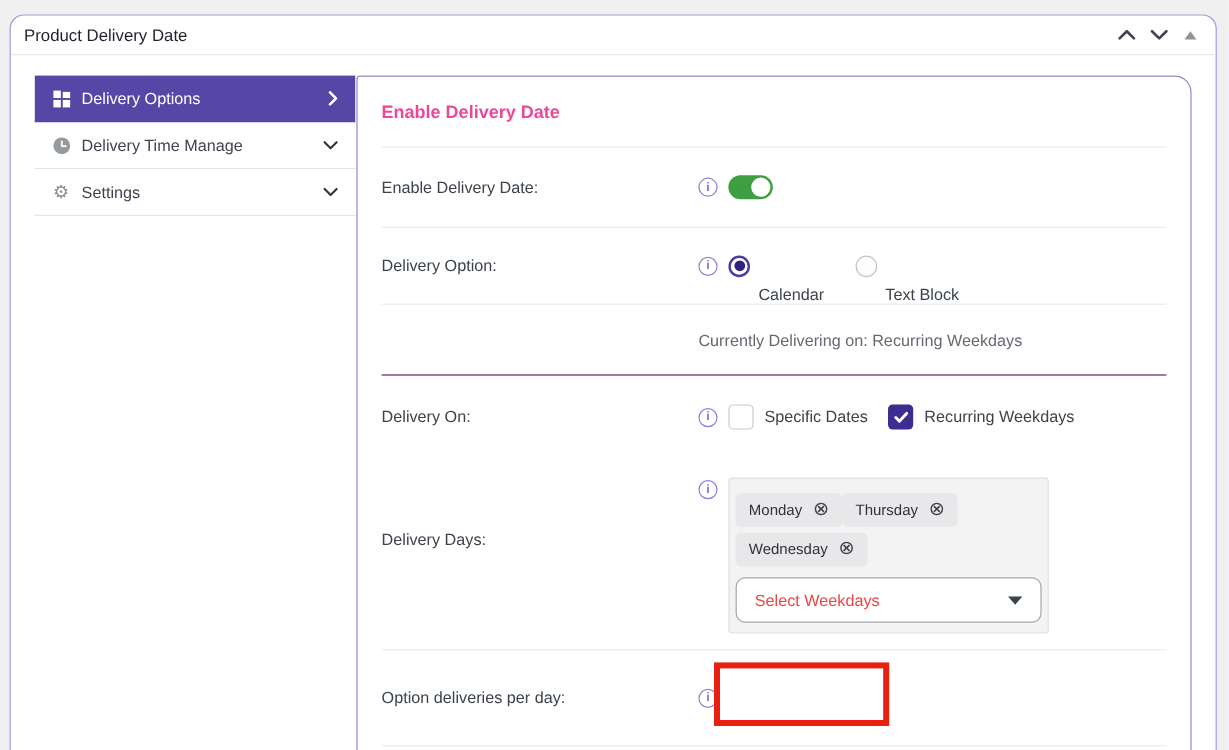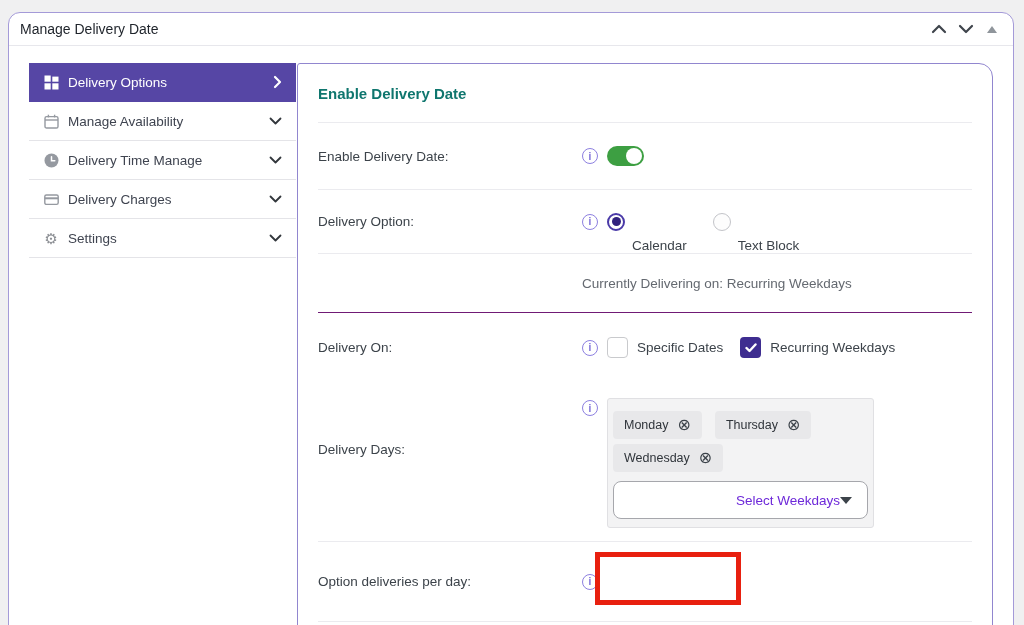--- a/index.html
+++ b/index.html
@@ -42,21 +42,21 @@
   .side-chev { margin-left:auto; display:flex; align-items:center; }
   .gear-glyph { font-size:15px; color:#8c8f94; line-height:1; }
 
   
   .content-panel {
     position:absolute; left:288px; top:50px; width:696px; height:700px;
     background:#fff; border:1.5px solid #9186cf; border-radius:3px 14px 0 0;
   }
   .row { margin:0 20px; border-bottom:1px solid #ebebef; display:flex; align-items:center; }
   .row-heading { height:59px; }
-  .h2 { font-size:15px; font-weight:700; color:#0f766e; }
+  .h2 { font-size:15px; font-weight:700; color:#ec4899; }
   .row-toggle { height:67px; }
   .row-radio { height:64px; }
   .row-status { height:59px; border-bottom:1px solid #701a75; }
   .row-checks { height:69px; border-bottom:none; }
   .row-days { height:160px; align-items:flex-start; padding-top:16px; }
   .row-max { height:80px; }
   .field-label { width:264px; flex-shrink:0; font-size:13.5px; color:#3c434a; }
   .status-text { padding-left:264px; font-size:13.5px; color:#646970; }
 
   .info-icon {
@@ -83,31 +83,31 @@
   .check { width:21px; height:21px; border-radius:4px; display:flex; align-items:center; justify-content:center; cursor:pointer; flex-shrink:0; }
   .check.unchecked { border:1.5px solid #c9cacd; background:#fff; }
   .check.checked { background:#3e2d90; }
   .check-label { margin-left:9px; font-size:13.5px; color:#3c434a; }
 
   
   .days-panel {
     width:267px; background:#f3f3f4; border:1px solid #e0e0e3; border-radius:3px;
     padding:12px 5px 8px 5px;
   }
-  .tag-row { display:flex; gap:13px; margin-bottom:5px; }
+  .tag-row { display:flex; gap:0; margin-bottom:5px; }
   .tag {
     display:inline-flex; align-items:center; gap:9px; height:28px;
     background:#e8e8ea; border-radius:4px; padding:0 11px;
     font-size:12.5px; color:#2f343a;
   }
   .tag-x { font-size:16px; color:#3c434a; line-height:1; cursor:pointer; }
   .days-select {
     margin-top:9px; height:38px; background:#fff; border:1px solid #a6a7ac; border-radius:8px;
-    display:flex; align-items:center; justify-content:flex-end;
-    padding:0 15px; font-size:13.5px; color:#6d28d9; cursor:pointer;
+    display:flex; align-items:center; justify-content:space-between;
+    padding:0 15px; font-size:13.5px; color:#ef4444; cursor:pointer;
   }
   .caret-down {
     width:0; height:0;
     border-left:6px solid transparent; border-right:6px solid transparent;
     border-top:7px solid #3c434a;
   }
 
   
   .num-input {
     width:270px; height:38px; border:1px solid #c3c4c7; border-radius:4px;
@@ -120,21 +120,21 @@
     position:absolute; left:595px; top:552px; width:146px; height:53px;
     border:5px solid #e8200f; z-index:10; pointer-events:none;
   }
 </style>
 </head>
 <body>
 
 <div class="metabox">
 
   <div class="metabox-header">
-    <span class="metabox-title">Manage Delivery Date</span>
+    <span class="metabox-title">Product Delivery Date</span>
     <span class="header-controls">
       <span class="hc-btn">
         <svg width="16" height="10" viewBox="0 0 16 10">
             <polyline points="2,8 8,2 14,8" fill="none" stroke="#3f454c" stroke-width="2.2" stroke-linecap="round" stroke-linejoin="round"></polyline>
           </svg>
       </span>
       <span class="hc-btn">
         <svg width="16" height="10" viewBox="0 0 16 10">
             <polyline points="2,2 8,8 14,2" fill="none" stroke="#3f454c" stroke-width="2.2" stroke-linecap="round" stroke-linejoin="round"></polyline>
           </svg>
@@ -157,66 +157,36 @@
         </svg>
       </span>
       <span>Delivery Options</span>
       <span class="side-chev">
         <svg width="9" height="14" viewBox="0 0 9 14">
             <polyline points="2,2 7,7 2,12" fill="none" stroke="#fff" stroke-width="2.2" stroke-linecap="round" stroke-linejoin="round"></polyline>
           </svg>
       </span>
     </div>
 
-    <div class="side-item">
-      <span class="side-ico">
-        <svg width="15" height="15" viewBox="0 0 15 15">
-          <rect x="1" y="2.6" width="13" height="11.4" rx="1.6" fill="none" stroke="#9599a0" stroke-width="1.4"></rect>
-          <line x1="1" y1="6" x2="14" y2="6" stroke="#9599a0" stroke-width="1.4"></line>
-          <line x1="4.4" y1="0.7" x2="4.4" y2="3.4" stroke="#9599a0" stroke-width="1.4"></line>
-          <line x1="10.6" y1="0.7" x2="10.6" y2="3.4" stroke="#9599a0" stroke-width="1.4"></line>
-        </svg>
-      </span>
-      <span>Manage Availability</span>
-      <span class="side-chev">
-        <svg width="13" height="8" viewBox="0 0 13 8">
-            <polyline points="1.5,1.5 6.5,6.5 11.5,1.5" fill="none" stroke="#32373c" stroke-width="1.8" stroke-linecap="round" stroke-linejoin="round"></polyline>
-          </svg>
-      </span>
-    </div>
 
     <div class="side-item">
       <span class="side-ico">
         <svg width="15" height="15" viewBox="0 0 15 15">
           <circle cx="7.5" cy="7.5" r="7" fill="#9599a0"></circle>
           <polyline points="7.5,3.8 7.5,7.8 10.8,7.8" fill="none" stroke="#fff" stroke-width="1.5" stroke-linecap="round"></polyline>
         </svg>
       </span>
       <span>Delivery Time Manage</span>
       <span class="side-chev">
         <svg width="13" height="8" viewBox="0 0 13 8">
             <polyline points="1.5,1.5 6.5,6.5 11.5,1.5" fill="none" stroke="#32373c" stroke-width="1.8" stroke-linecap="round" stroke-linejoin="round"></polyline>
           </svg>
       </span>
     </div>
 
-    <div class="side-item">
-      <span class="side-ico">
-        <svg width="15" height="15" viewBox="0 0 15 15">
-          <rect x="0.8" y="3" width="13.4" height="9.4" rx="1.6" fill="none" stroke="#9599a0" stroke-width="1.4"></rect>
-          <line x1="0.8" y1="6.3" x2="14.2" y2="6.3" stroke="#9599a0" stroke-width="2"></line>
-        </svg>
-      </span>
-      <span>Delivery Charges</span>
-      <span class="side-chev">
-        <svg width="13" height="8" viewBox="0 0 13 8">
-            <polyline points="1.5,1.5 6.5,6.5 11.5,1.5" fill="none" stroke="#32373c" stroke-width="1.8" stroke-linecap="round" stroke-linejoin="round"></polyline>
-          </svg>
-      </span>
-    </div>
 
     <div class="side-item">
       <span class="side-ico gear-glyph">⚙</span>
       <span>Settings</span>
       <span class="side-chev">
         <svg width="13" height="8" viewBox="0 0 13 8">
             <polyline points="1.5,1.5 6.5,6.5 11.5,1.5" fill="none" stroke="#32373c" stroke-width="1.8" stroke-linecap="round" stroke-linejoin="round"></polyline>
           </svg>
       </span>
     </div>

